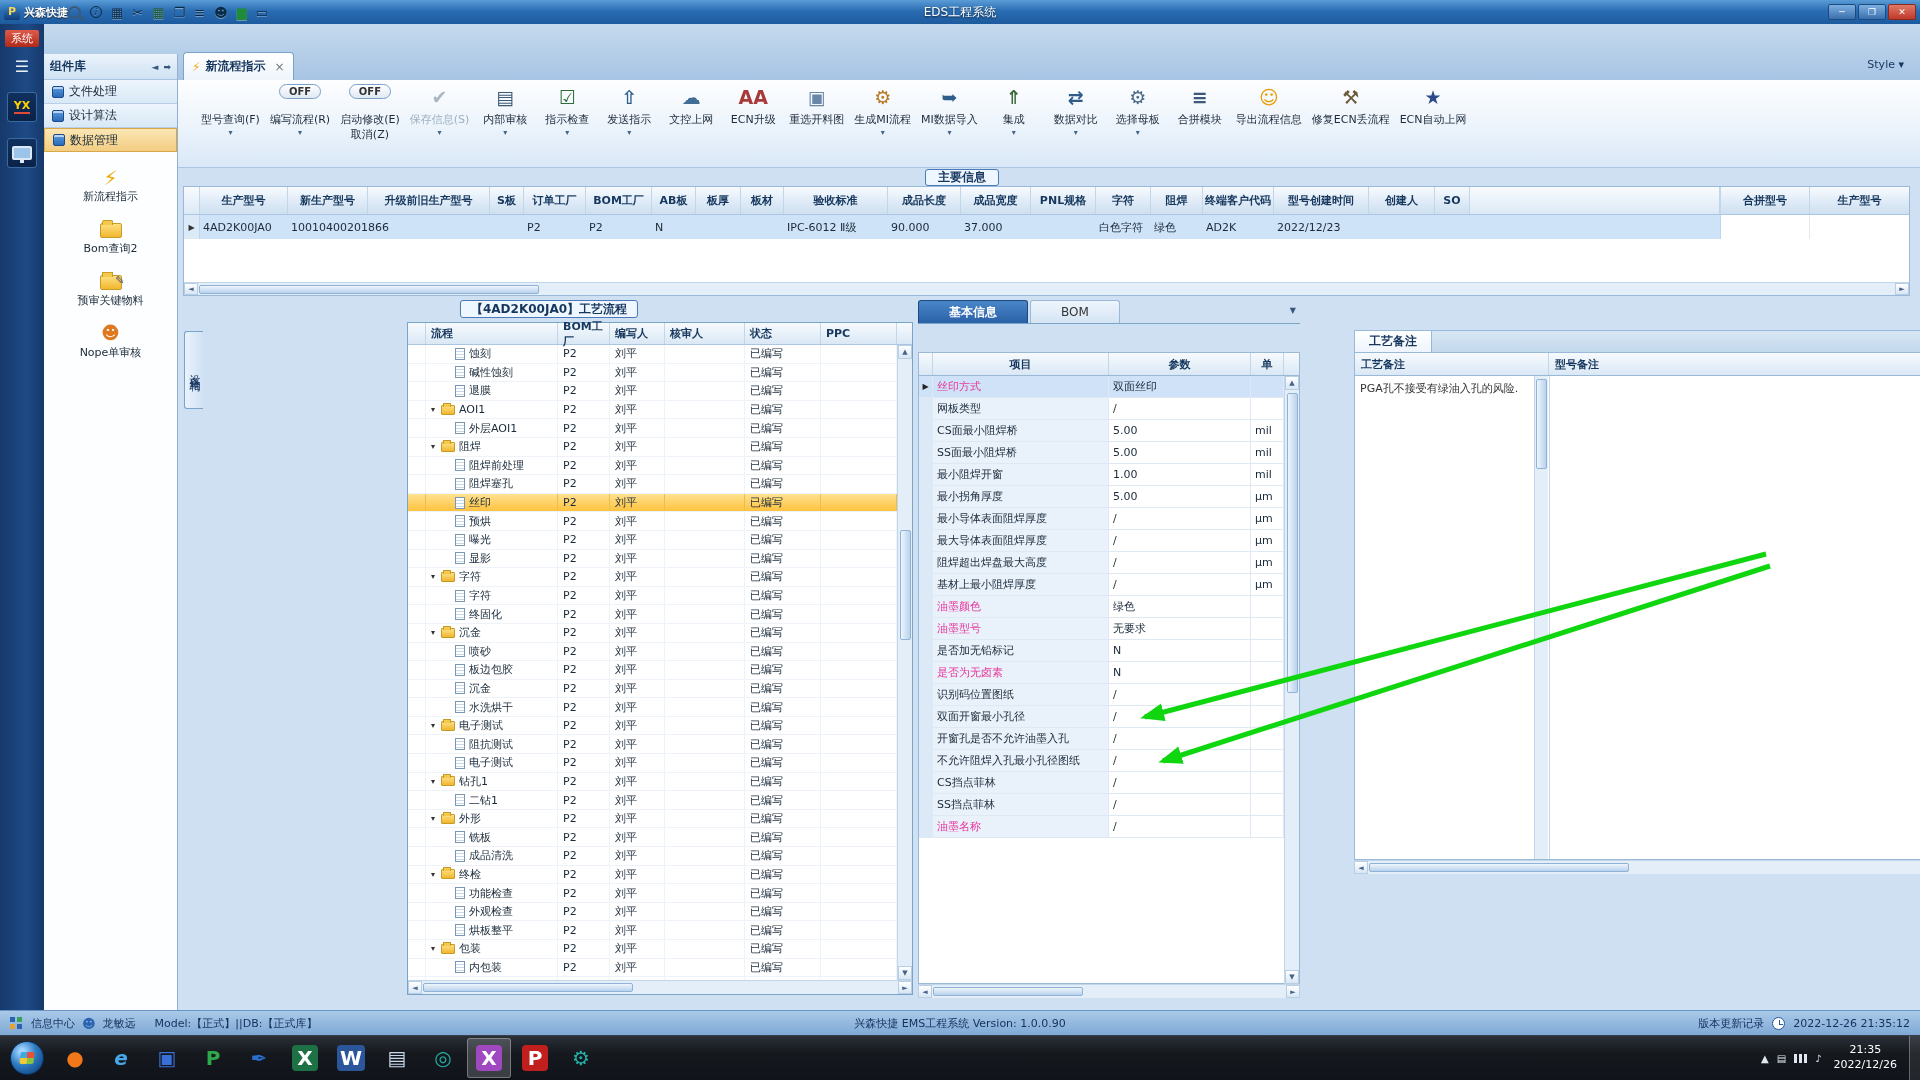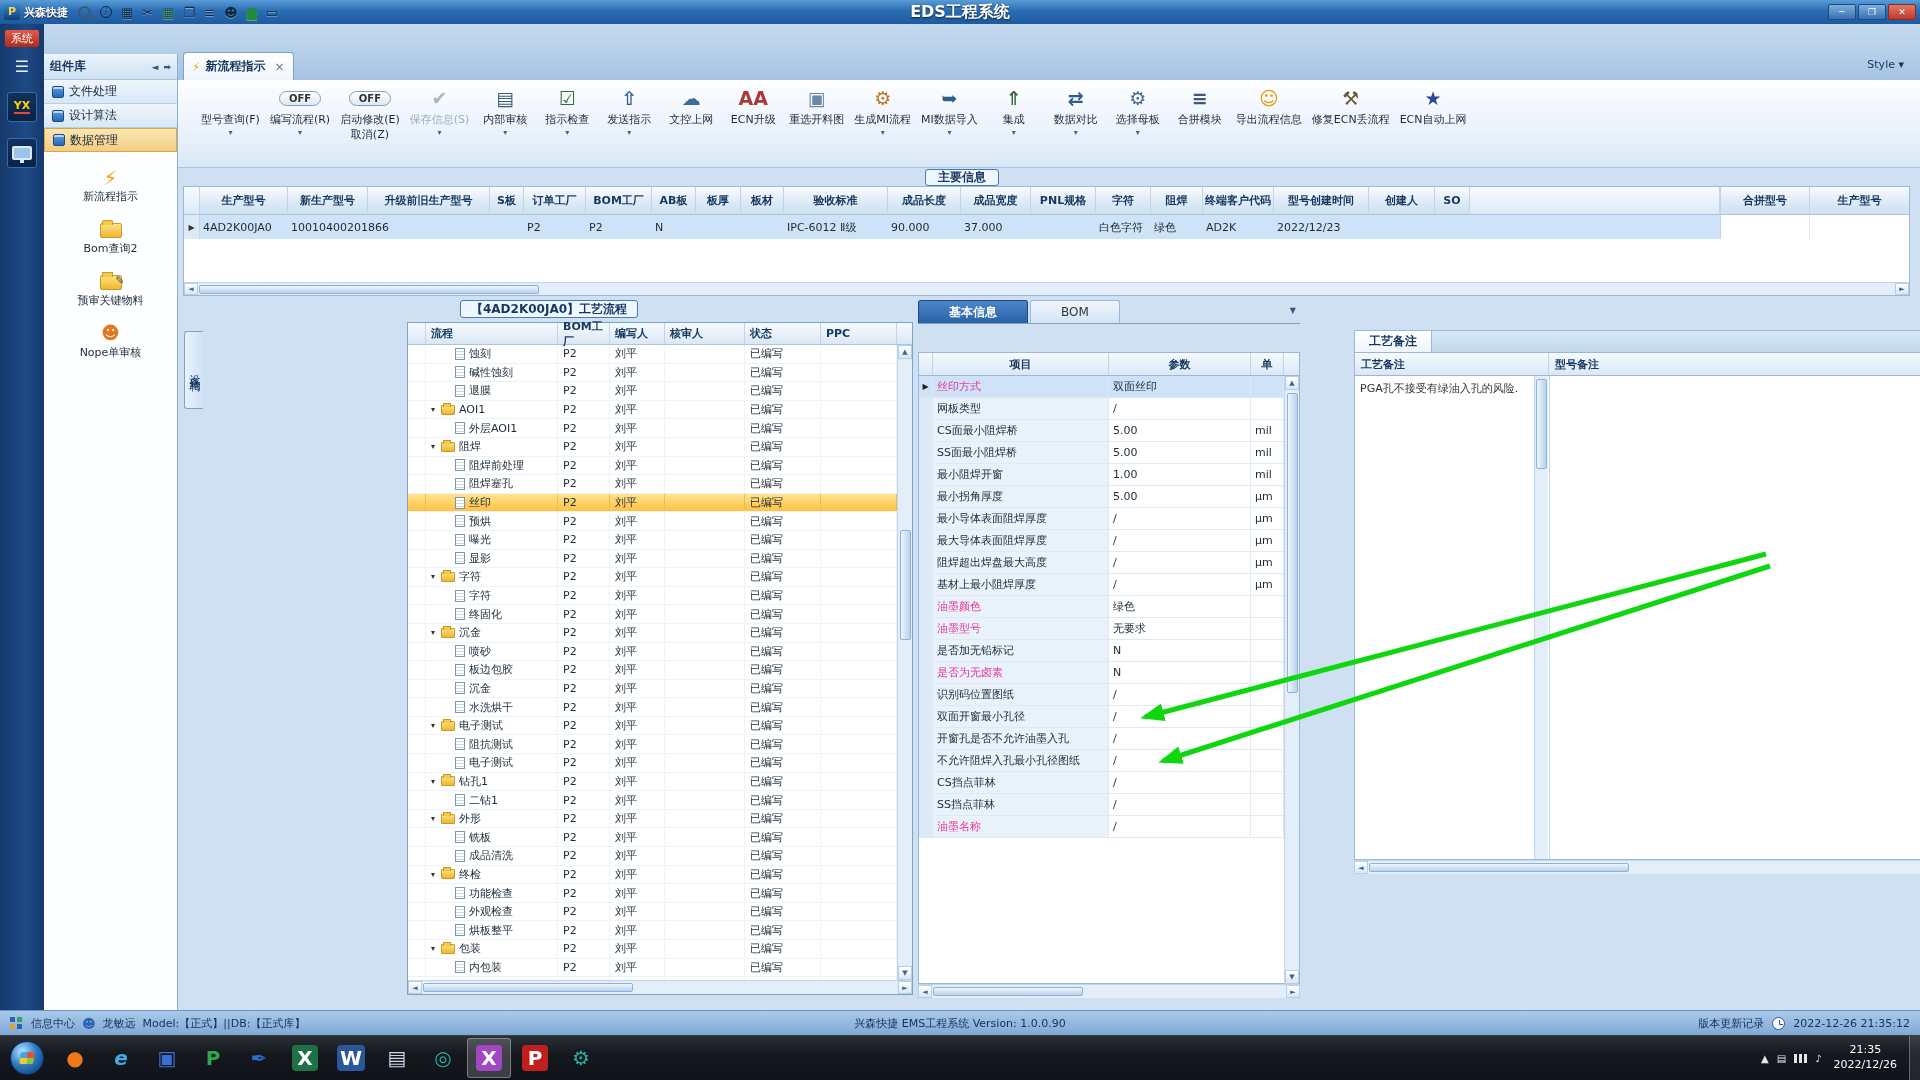--- a/index.html
+++ b/index.html
@@ -6,25 +6,25 @@
   html,body{width:1920px;height:1080px;overflow:hidden}
   body{font-family:"DejaVu Sans","Liberation Sans",sans-serif;background:#555}
   .screen{position:relative;width:1920px;height:1080px;overflow:hidden;background:#cfe0f2}
 
   
   .titlebar{position:absolute;left:0;top:0;width:1920px;height:24px;
     background:linear-gradient(180deg,#5a9cd6,#2a6db3 45%,#1d5a9e);
     display:flex;align-items:center;padding:0 4px;color:#fff}
   .app-logo{width:16px;height:16px;background:linear-gradient(#3a8ad0,#123c78);color:#ffd24d;
     font-size:11px;font-weight:bold;text-align:center;line-height:16px;border-radius:2px;margin-right:4px}
-  .brand{font-size:11px;font-weight:bold;margin-right:10px;text-shadow:0 1px 1px #123}
+  .brand{font-size:11px;font-weight:bold;text-shadow:0 1px 1px #123}
   .tb-icons{display:flex;align-items:center;gap:9px}
   .tb-ic{font-size:13px;color:#0a2a46;text-shadow:0 1px 0 rgba(255,255,255,.35);cursor:pointer;display:inline-flex;align-items:center;justify-content:center}
   .circ{border:1px solid currentColor;border-radius:50%;width:12px;height:12px;line-height:10px;text-align:center;font-size:9px;font-style:italic}
-  .tb-title{position:absolute;left:0;right:0;text-align:center;font-size:16px;font-weight:bold;pointer-events:none;text-shadow:0 1px 2px #123}
+  .tb-title{position:absolute;left:0;right:0;text-align:center;font-size:12px;font-weight:normal;pointer-events:none;text-shadow:0 1px 2px #123}
   .win-controls{margin-left:auto;display:flex;gap:2px}
   .wc{width:28px;height:16px;font-size:9px;display:flex;align-items:center;justify-content:center;
     background:linear-gradient(#7cb0e0,#3a6fae);border:1px solid #1d4a80;border-radius:2px;color:#fff;cursor:pointer}
   .wc.close{background:linear-gradient(#e07a66,#c0392b);border-color:#8a2a1e}
 
   
   .topband{position:absolute;left:44px;top:24px;width:1876px;height:56px;
     background:linear-gradient(#c6daee,#a6c4e4)}
   .doc-tab{position:absolute;left:183px;top:52px;height:28px;padding:0 8px;background:linear-gradient(#ffffff,#eef5fc);
     border:1px solid #7aa3c8;border-bottom:none;border-radius:4px 4px 0 0;display:flex;align-items:center;gap:5px;
@@ -66,21 +66,21 @@
   .ic-folder-edit{width:22px;height:15px;background:linear-gradient(#ffe082,#f0b62e);border:1px solid #c89a28;border-radius:2px;position:relative;margin-top:5px}
   .ic-folder-edit::before{content:"";position:absolute;top:-4px;left:1px;width:9px;height:4px;background:#f5c94a;border:1px solid #c89a28;border-bottom:none}
   .ic-folder-edit::after{content:"✎";position:absolute;right:-4px;top:-2px;font-size:11px;color:#555}
   .ic-person::before{content:"☻";font-size:18px;color:#e07820}
 
   
   .ribbon{position:absolute;left:178px;top:80px;width:1742px;height:88px;
     background:linear-gradient(#fdfeff,#eaf2fb 60%,#d9e8f7);border-bottom:1px solid #aac6e2}
   .ribbon-row{display:flex;align-items:flex-start;padding:4px 0 0 18px}
   .rb-item{min-width:62px;padding:0 5px;text-align:center;cursor:pointer;border-radius:3px}
-  .rb-ic{height:28px;display:flex;align-items:center;justify-content:center}
+  .rb-ic{height:28px;display:flex;align-items:flex-start;justify-content:center}
   .rb-glyph{font-size:19px;line-height:26px;font-weight:bold}
   .rb-glyph:empty{display:none}
   .rb-pill{font-size:10px;font-weight:bold;color:#333;background:linear-gradient(#ffffff,#dfe8f2);
     border:1px solid #7aa0c8;border-radius:8px;padding:1px 9px}
   .rb-pill:empty{display:none}
   .rb-label{font-size:11px;color:#1c2a3a;line-height:15px;white-space:nowrap}
   .rb-label2{font-size:11px;color:#1c2a3a;line-height:15px}
   .rb-label2:empty{display:none}
   .rb-drop{font-size:8px;color:#46648a;line-height:12px;visibility:hidden}
   .rb-drop.show{visibility:visible}
@@ -214,21 +214,21 @@
   .rp-vs1{left:179px;top:0;bottom:0;width:14px}
   .rp-vs2{right:0;top:0;bottom:0;width:15px}
   .rp-hs{left:0;right:0;bottom:0;height:14px}
 
   
   .statusbar{position:absolute;left:0;top:1010px;width:1920px;height:25px;
     background:linear-gradient(#a9c9e8,#7fa9d5);border-top:1px solid #6a94c4;
     display:flex;align-items:center;padding:0 10px;gap:7px;font-size:11px;color:#14315e}
   .ic-grid2{width:5px;height:5px;background:#2a64b0;box-shadow:7px 0 0 #3aa058,0 7px 0 #e8a030,7px 7px 0 #2a64b0;margin:-7px 9px 0 0}
   .sb-person{color:#2a64b0;font-size:13px}
-  .sb-text.model{margin-left:0}
+  .sb-text.model{margin-left:12px}
   .sb-center{position:absolute;left:0;right:0;text-align:center;pointer-events:none}
   .sb-right{position:absolute;right:10px;display:flex;align-items:center;gap:8px}
   .sb-right .link{cursor:pointer;}
   .clock-ic{width:13px;height:13px;border-radius:50%;background:#fff;border:1px solid #2a5a9a;position:relative}
   .clock-ic::before{content:"";position:absolute;left:6px;top:2px;width:1px;height:5px;background:#2a5a9a}
   .clock-ic::after{content:"";position:absolute;left:6px;top:6px;width:4px;height:1px;background:#2a5a9a}
 
   
   .taskbar{position:absolute;left:0;top:1035px;width:1920px;height:45px;
     background:linear-gradient(#2a2f38,#15181d 40%,#10131a);border-top:1px solid #3a4048;display:flex;align-items:center}

